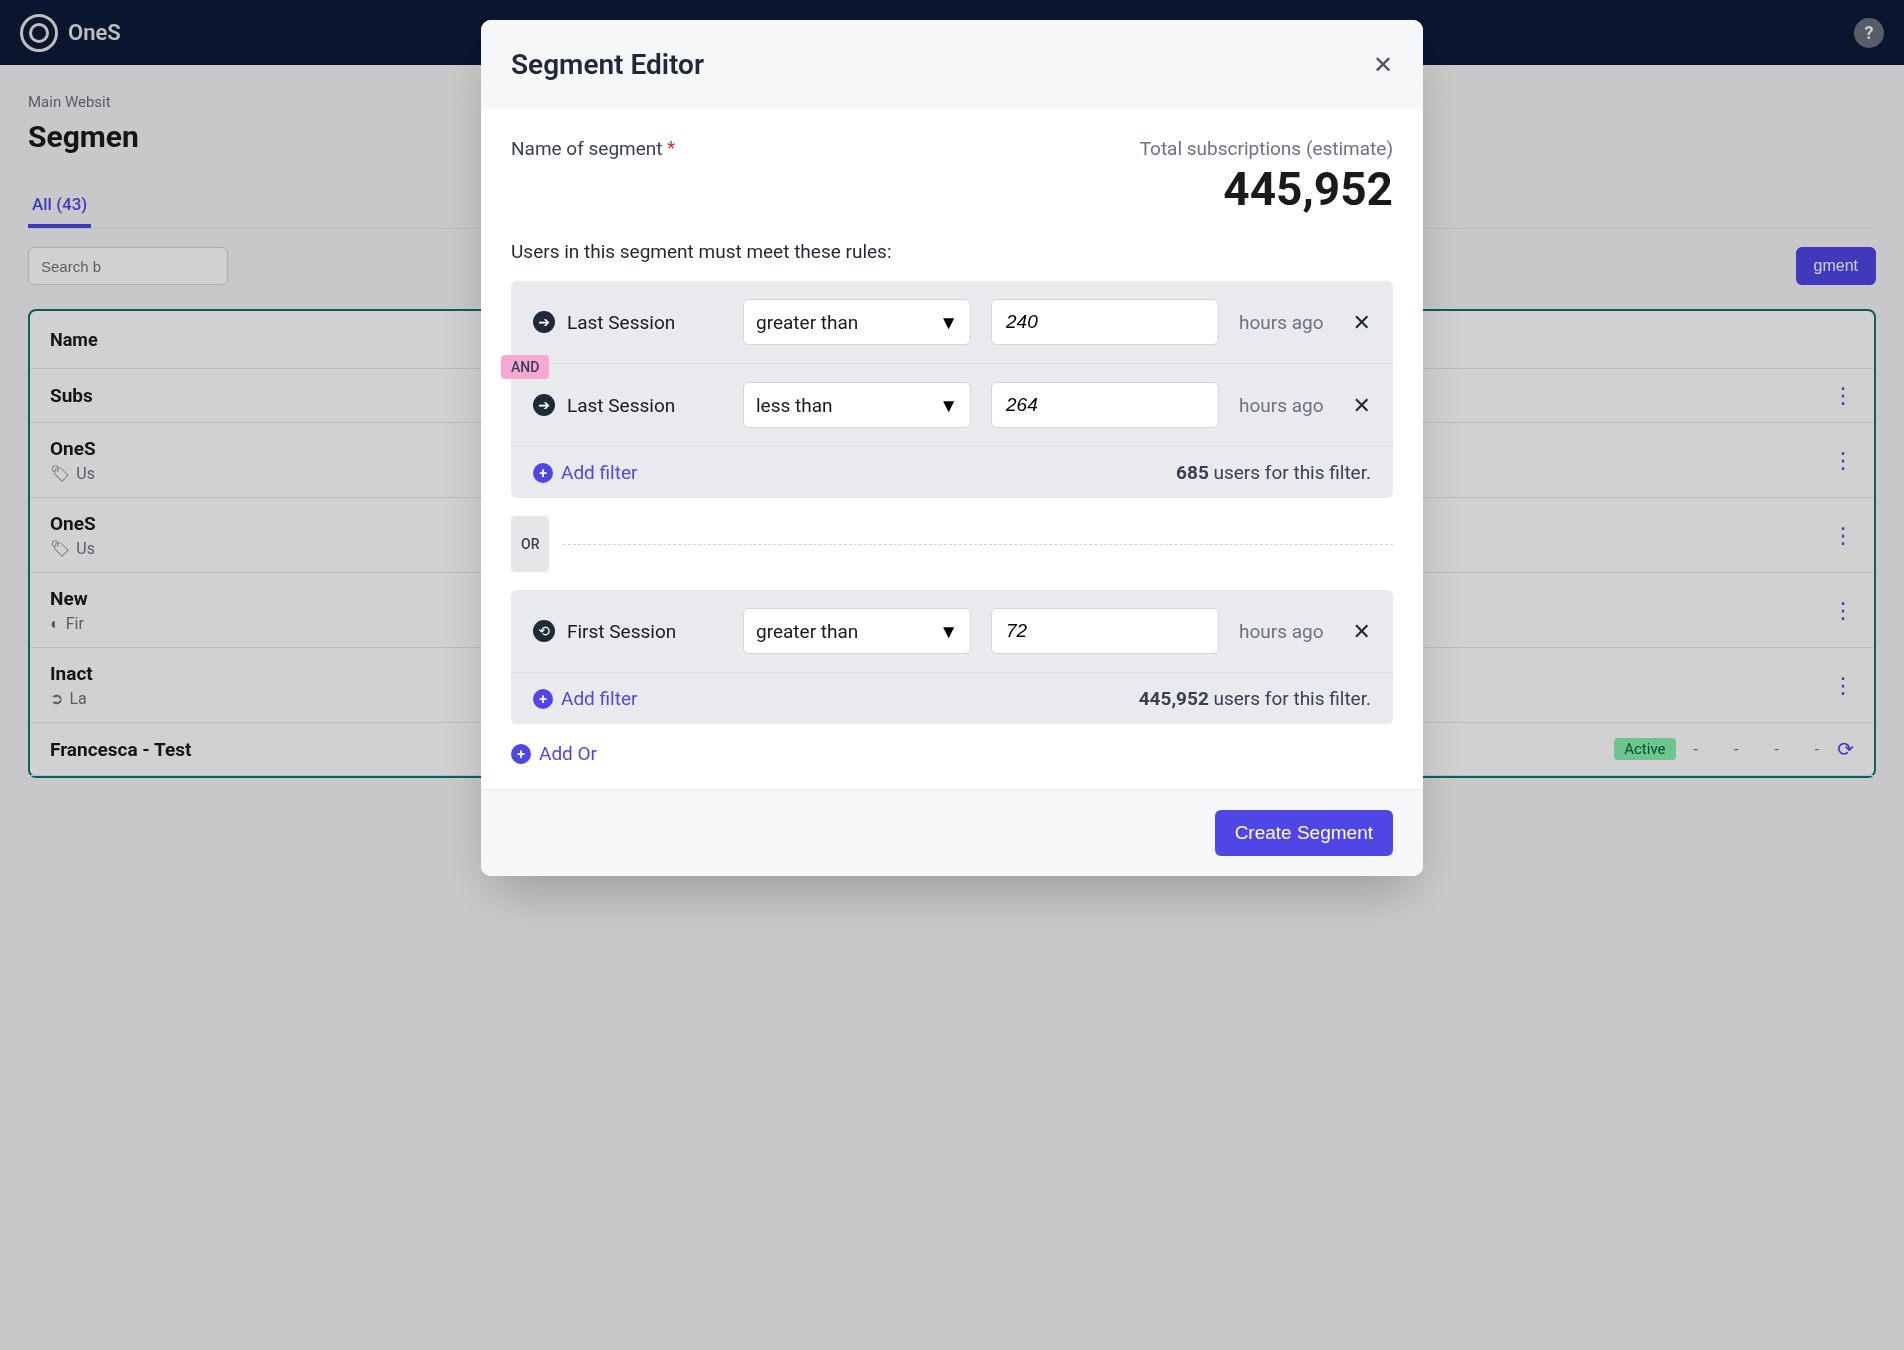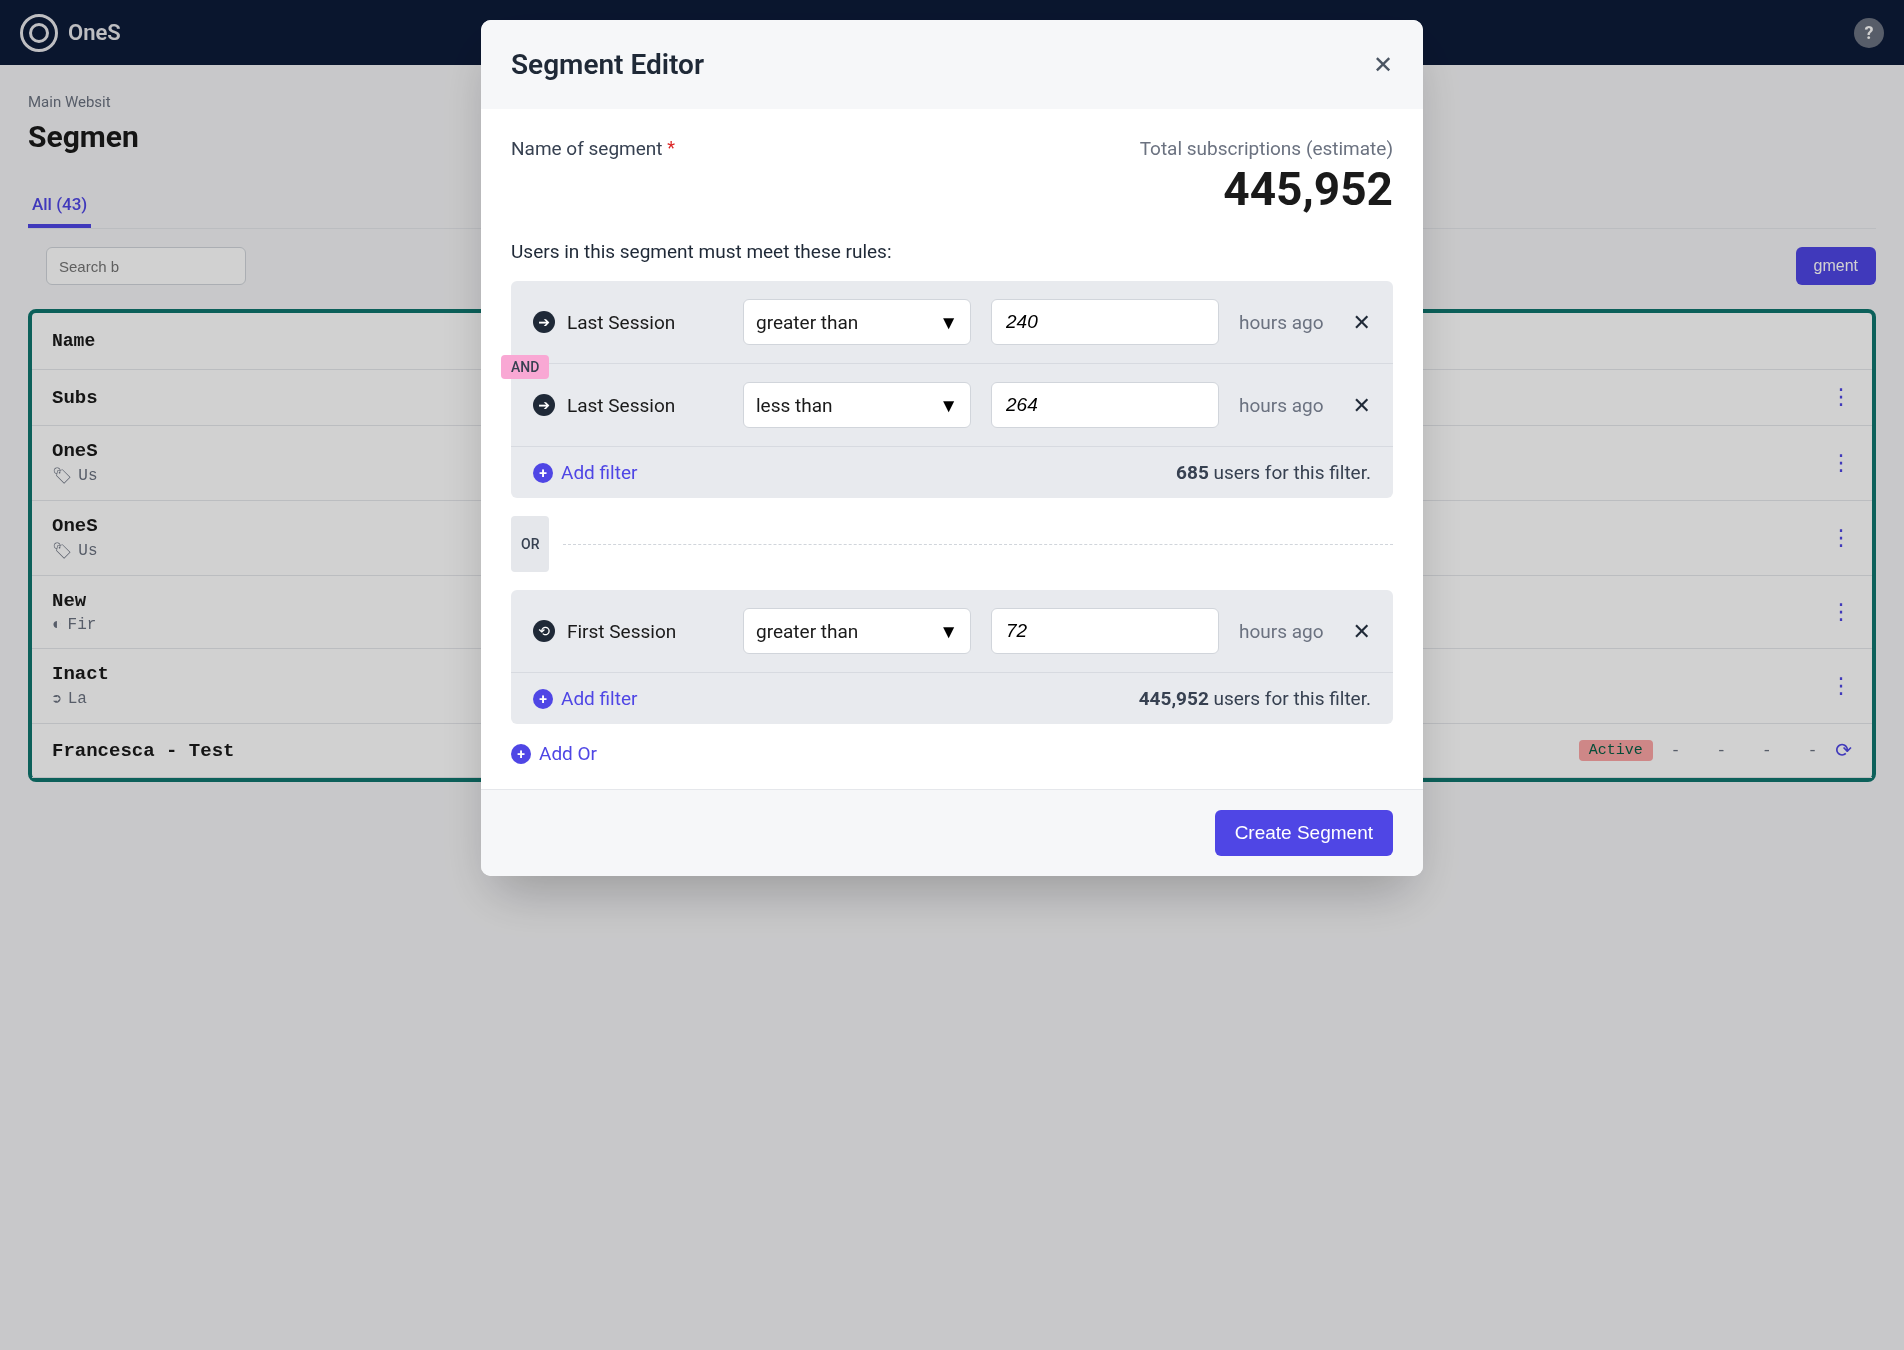--- a/index.html
+++ b/index.html
@@ -14,31 +14,31 @@
 .topnav-right { margin-left: auto; display: flex; align-items: center; gap: 24px; color: #fff; }
 .help-circle { width: 30px; height: 30px; border-radius: 50%; background: #6b7280; color: #fff; display: flex; align-items: center; justify-content: center; font-weight: 700; font-size: 18px; }
 
 
 .bg-page { padding: 28px; }
 .breadcrumb { color: #6b7280; font-size: 15px; margin-bottom: 8px; }
 .page-title { font-size: 30px; font-weight: 700; margin-bottom: 30px; }
 .tabs { display: flex; gap: 28px; border-bottom: 1px solid #e5e7eb; margin-bottom: 18px; }
 .tab { padding: 10px 4px; color: #374151; font-size: 17px; }
 .tab.active { color: #4f46e5; border-bottom: 4px solid #4f46e5; font-weight: 500; }
-.toolbar-row { display: flex; gap: 12px; margin-bottom: 24px; margin-left: 18px; }
+.toolbar-row { display: flex; gap: 12px; margin-bottom: 24px; }
 .search-input { width: 200px; padding: 9px 12px; border: 1px solid #d1d5db; border-radius: 6px; font-size: 15px; }
 .new-segment-btn { margin-left: auto; background: #4f46e5; color: #fff; border: none; padding: 10px 18px; border-radius: 6px; font-size: 16px; font-weight: 500; }
 
-.bg-table { background: #fff; border: 4px solid #0f766e; border-radius: 8px; font-family: Liberation Mono, monospace; }
+.bg-table { background: #fff; border: 2px solid #0f766e; border-radius: 8px; }
 .bg-th { padding: 18px 20px; font-weight: 700; font-size: 18px; border-bottom: 1px solid #e5e7eb; display: flex; }
 .bg-row { padding: 14px 20px; border-bottom: 1px solid #e5e7eb; display: flex; align-items: center; }
 .row-name { font-weight: 700; font-size: 19px; }
 .row-sub { color: #6b7280; font-size: 16px; display: flex; align-items: center; gap: 6px; margin-top: 4px; }
 .row-actions { margin-left: auto; color: #4f46e5; font-size: 22px; }
-.status-badge { background: #fca5a5; color: #065f46; padding: 2px 10px; border-radius: 4px; font-size: 15px; }
+.status-badge { background: #86efac; color: #065f46; padding: 2px 10px; border-radius: 4px; font-size: 15px; }
 .dash { color: #6b7280; padding: 0 18px; }
 .refresh-icon { color: #4f46e5; font-size: 20px; }
 
 
 .scrim { position: fixed; inset: 0; background: rgba(0,0,0,0.18); }
 
 
 .modal { position: fixed; top: 20px; left: 50%; transform: translateX(-50%); width: 942px; max-width: calc(100vw - 40px); background: #fff; border-radius: 10px; box-shadow: 0 25px 50px -12px rgba(0,0,0,0.25); overflow: hidden; }
 .modal-header { background: #f6f7f9; padding: 28px 30px; display: flex; align-items: center; }
 .modal-title { font-size: 28px; font-weight: 600; color: #1f2937; }

